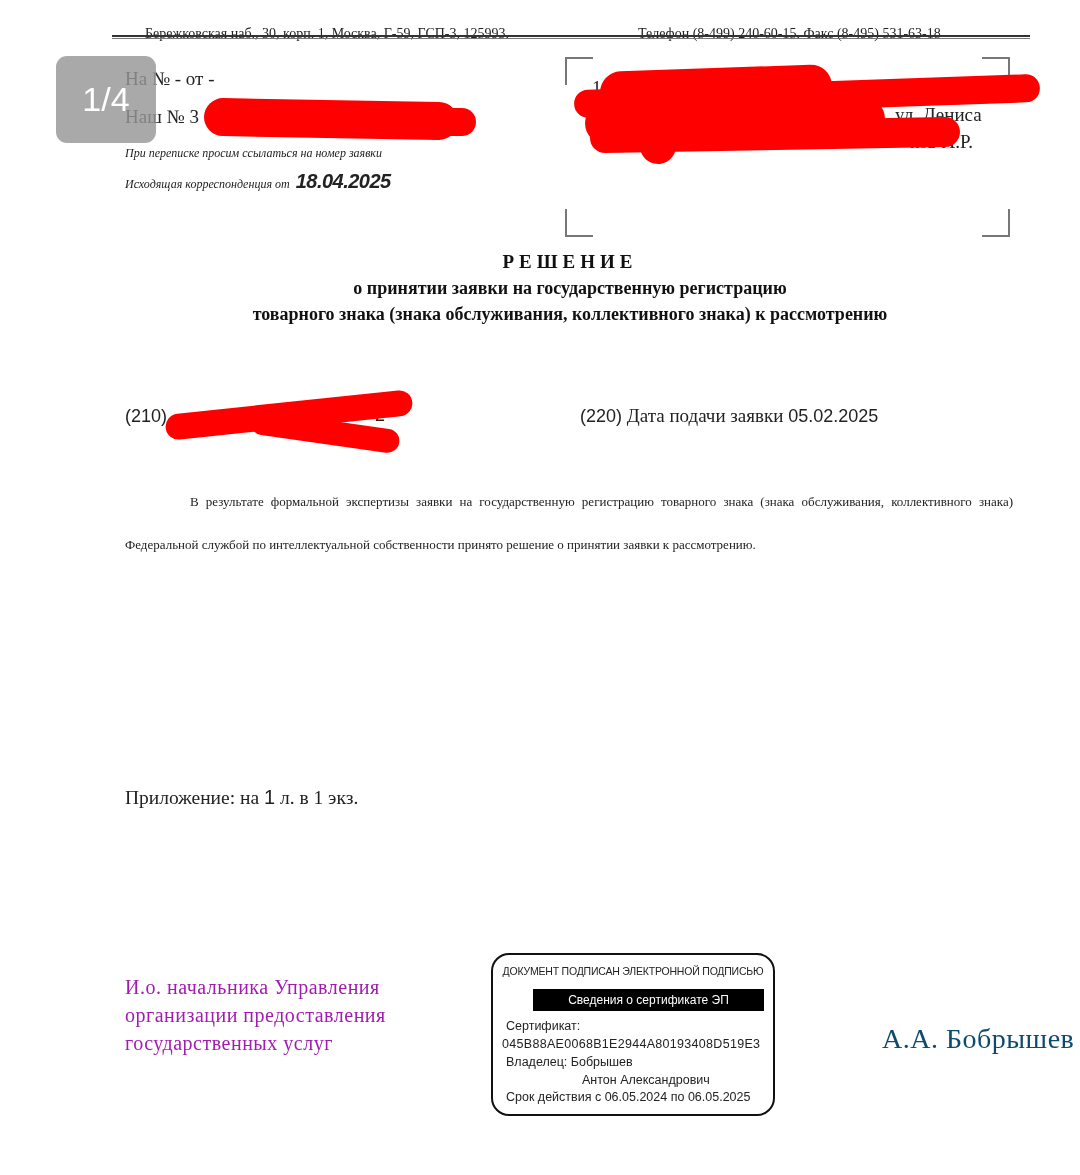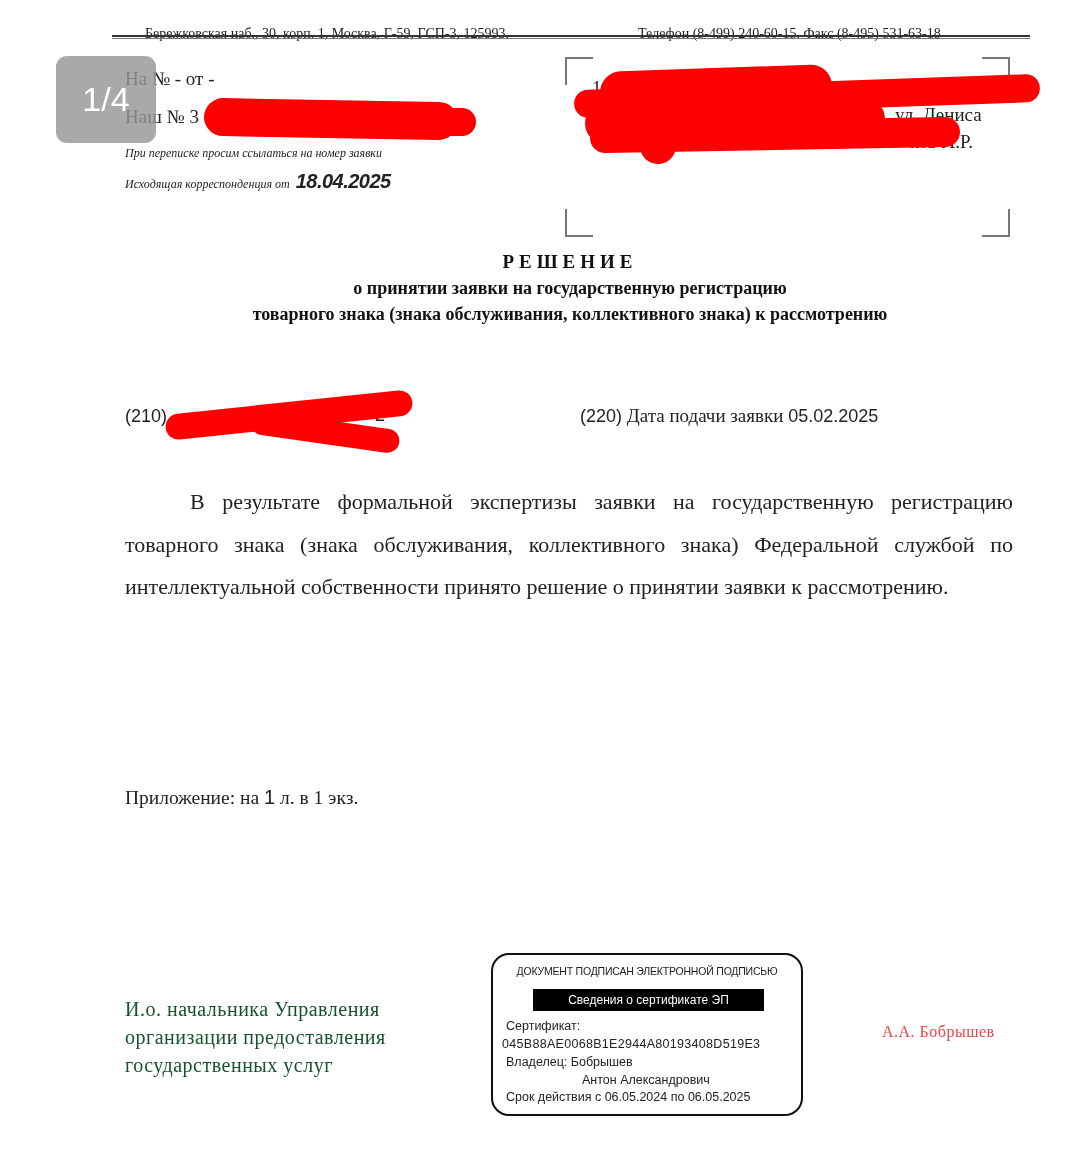--- a/index.html
+++ b/index.html
@@ -38,30 +38,30 @@
   .title { position: absolute; left: 0; width: 1140px; text-align: center; font-weight: bold; color: #111; }
   .title.t1 { top: 251px; font-size: 19px; letter-spacing: 5px; }
   .title.t2 { top: 278px; font-size: 18px; }
   .title.t3 { top: 304px; font-size: 18px; }
 
   .field { position: absolute; top: 405px; font-size: 19px; white-space: nowrap; color: #222; }
   .field.f210 { left: 125px; }
   .field.f220 { left: 580px; }
   .sans { font-family: "Liberation Sans", sans-serif; font-size: 18px; }
 
-  .para { position: absolute; left: 125px; width: 888px; font-size: 22px; line-height: 42.5px; text-align: justify; color: #222; top: 481px; }
+  .para { position: absolute; left: 125px; width: 888px; font-size: 13px; line-height: 42.5px; text-align: justify; color: #222; top: 481px; }
   .para p { margin: 0; text-indent: 65px; }
   .para p.p2 { margin-top: 0; }
 
   .attach { position: absolute; left: 125px; top: 786px; font-size: 19.5px; color: #222; white-space: nowrap; }
 
-  .signer { position: absolute; left: 125px; top: 995px; font-size: 20px; line-height: 28px; color: #14532d; letter-spacing: 0.5px; }
-  .signer-name { position: absolute; left: 882px; top: 1023px; font-size: 16px; color: #ef4444; letter-spacing: 0.5px; white-space: nowrap; }
+  .signer { position: absolute; left: 125px; top: 973px; font-size: 20px; line-height: 28px; color: #a21caf; letter-spacing: 0.5px; }
+  .signer-name { position: absolute; left: 882px; top: 1023px; font-size: 28px; color: #0c4a6e; letter-spacing: 0.5px; white-space: nowrap; }
 
-  .stamp { position: absolute; left: 491px; top: 953px; width: 312px; height: 163px; border: 2.5px solid #111; border-radius: 18px; font-family: "Liberation Sans", sans-serif; color: #222; box-sizing: border-box; }
+  .stamp { position: absolute; left: 491px; top: 953px; width: 284px; height: 163px; border: 2.5px solid #111; border-radius: 18px; font-family: "Liberation Sans", sans-serif; color: #222; box-sizing: border-box; }
   .stamp .head { position: absolute; left: 0; width: 100%; top: 10px; text-align: center; font-size: 10.5px; letter-spacing: -0.2px; }
   .stamp .bar { position: absolute; left: 40px; top: 34px; width: 231px; height: 22px; background: #000; color: #fff; font-size: 12px; text-align: center; line-height: 22px; }
   .stamp .ln { position: absolute; font-size: 12.5px; white-space: nowrap; }
   .stamp .l1 { left: 13px; top: 64px; }
   .stamp .l2 { left: 9px; top: 82px; letter-spacing: 0.3px; }
   .stamp .l3 { left: 13px; top: 100px; }
   .stamp .l4 { left: 89px; top: 118px; }
   .stamp .l5 { left: 13px; top: 135px; }
 </style>
 </head>

